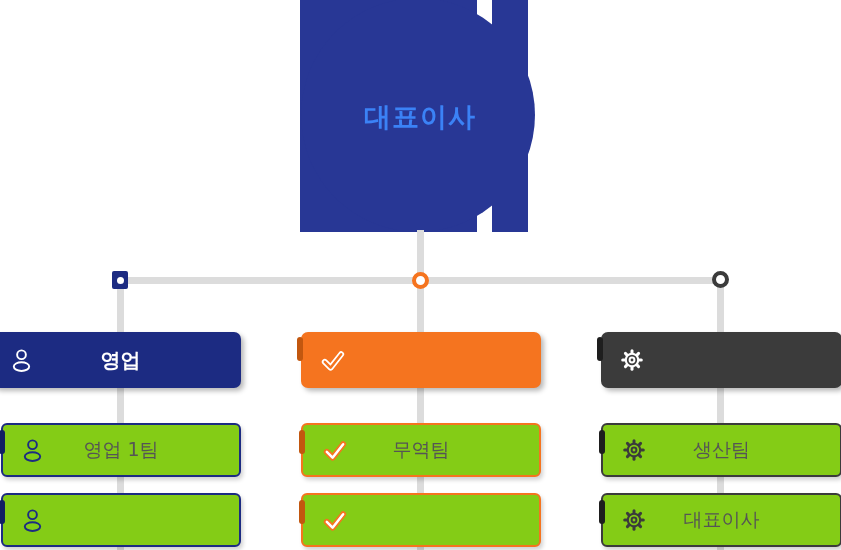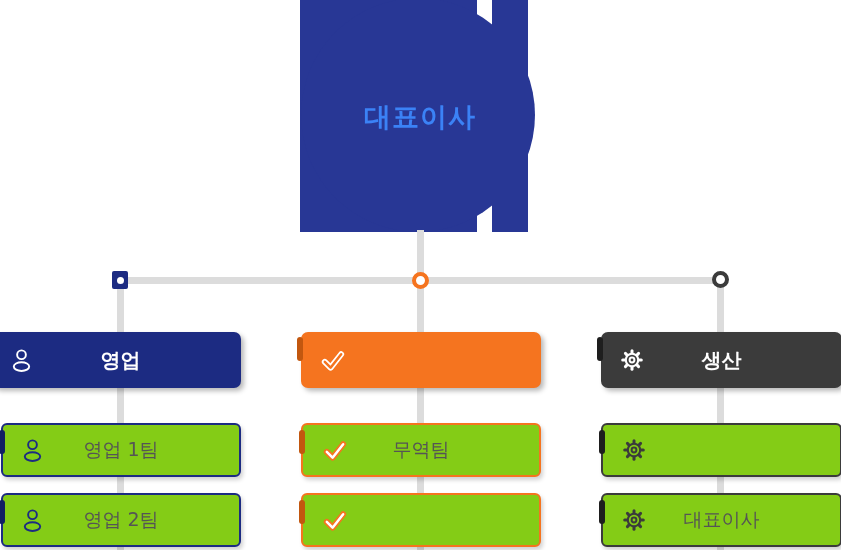--- a/index.html
+++ b/index.html
@@ -94,21 +94,20 @@
     </span>
     <span class="label">영업 1팀</span>
   </div>
   <div class="node sub row2">
     <span class="icon">
       <svg viewBox="0 0 24 28" width="21" height="25">
         <circle cx="12" cy="8" r="5" fill="none" stroke="currentColor" stroke-width="2.2"></circle>
         <ellipse cx="12" cy="21.5" rx="8.8" ry="5" fill="none" stroke="currentColor" stroke-width="2.2"></ellipse>
       </svg>
     </span>
-    <span class="label">영업 2팀</span>
   </div>
 </div>
 
 <div class="c1">
   <div class="node header">
     <span class="icon">
       <svg viewBox="0 0 26 26" width="25" height="25">
         <polyline points="5,15 11,21 22,7" fill="none" stroke="currentColor" stroke-width="6.2" stroke-linecap="round" stroke-linejoin="round"></polyline>
         <polyline points="5,15 11,21 22,7" fill="none" stroke="var(--iconbg)" stroke-width="2.6" stroke-linecap="round" stroke-linejoin="round"></polyline>
       </svg>
@@ -146,41 +145,41 @@
             <line x1="12" y1="4.7" x2="12" y2="2.7"></line>
             <line x1="6.84" y1="6.84" x2="5.42" y2="5.42"></line>
             <line x1="4.7" y1="12" x2="2.7" y2="12"></line>
             <line x1="6.84" y1="17.16" x2="5.42" y2="18.58"></line>
             <line x1="12" y1="19.3" x2="12" y2="21.3"></line>
             <line x1="17.16" y1="17.16" x2="18.58" y2="18.58"></line>
           </g>
         </g>
       </svg>
     </span>
-    <span class="label">생산</span>
   </div>
   <div class="node sub row1">
     <span class="icon">
       <svg viewBox="0 0 24 24" width="24" height="24">
         <g fill="none" stroke="currentColor">
           <circle cx="12" cy="12" r="6.2" stroke-width="2.1"></circle>
           <circle cx="12" cy="12" r="2.4" stroke-width="2"></circle>
           <g stroke-width="3" stroke-linecap="round">
             <line x1="19.3" y1="12" x2="21.3" y2="12"></line>
             <line x1="17.16" y1="6.84" x2="18.58" y2="5.42"></line>
             <line x1="12" y1="4.7" x2="12" y2="2.7"></line>
             <line x1="6.84" y1="6.84" x2="5.42" y2="5.42"></line>
             <line x1="4.7" y1="12" x2="2.7" y2="12"></line>
             <line x1="6.84" y1="17.16" x2="5.42" y2="18.58"></line>
             <line x1="12" y1="19.3" x2="12" y2="21.3"></line>
             <line x1="17.16" y1="17.16" x2="18.58" y2="18.58"></line>
           </g>
         </g>
       </svg>
     </span>
+    <span class="label">생산팀</span>
   </div>
   <div class="node sub row2">
     <span class="icon">
       <svg viewBox="0 0 24 24" width="24" height="24">
         <g fill="none" stroke="currentColor">
           <circle cx="12" cy="12" r="6.2" stroke-width="2.1"></circle>
           <circle cx="12" cy="12" r="2.4" stroke-width="2"></circle>
           <g stroke-width="3" stroke-linecap="round">
             <line x1="19.3" y1="12" x2="21.3" y2="12"></line>
             <line x1="17.16" y1="6.84" x2="18.58" y2="5.42"></line>

